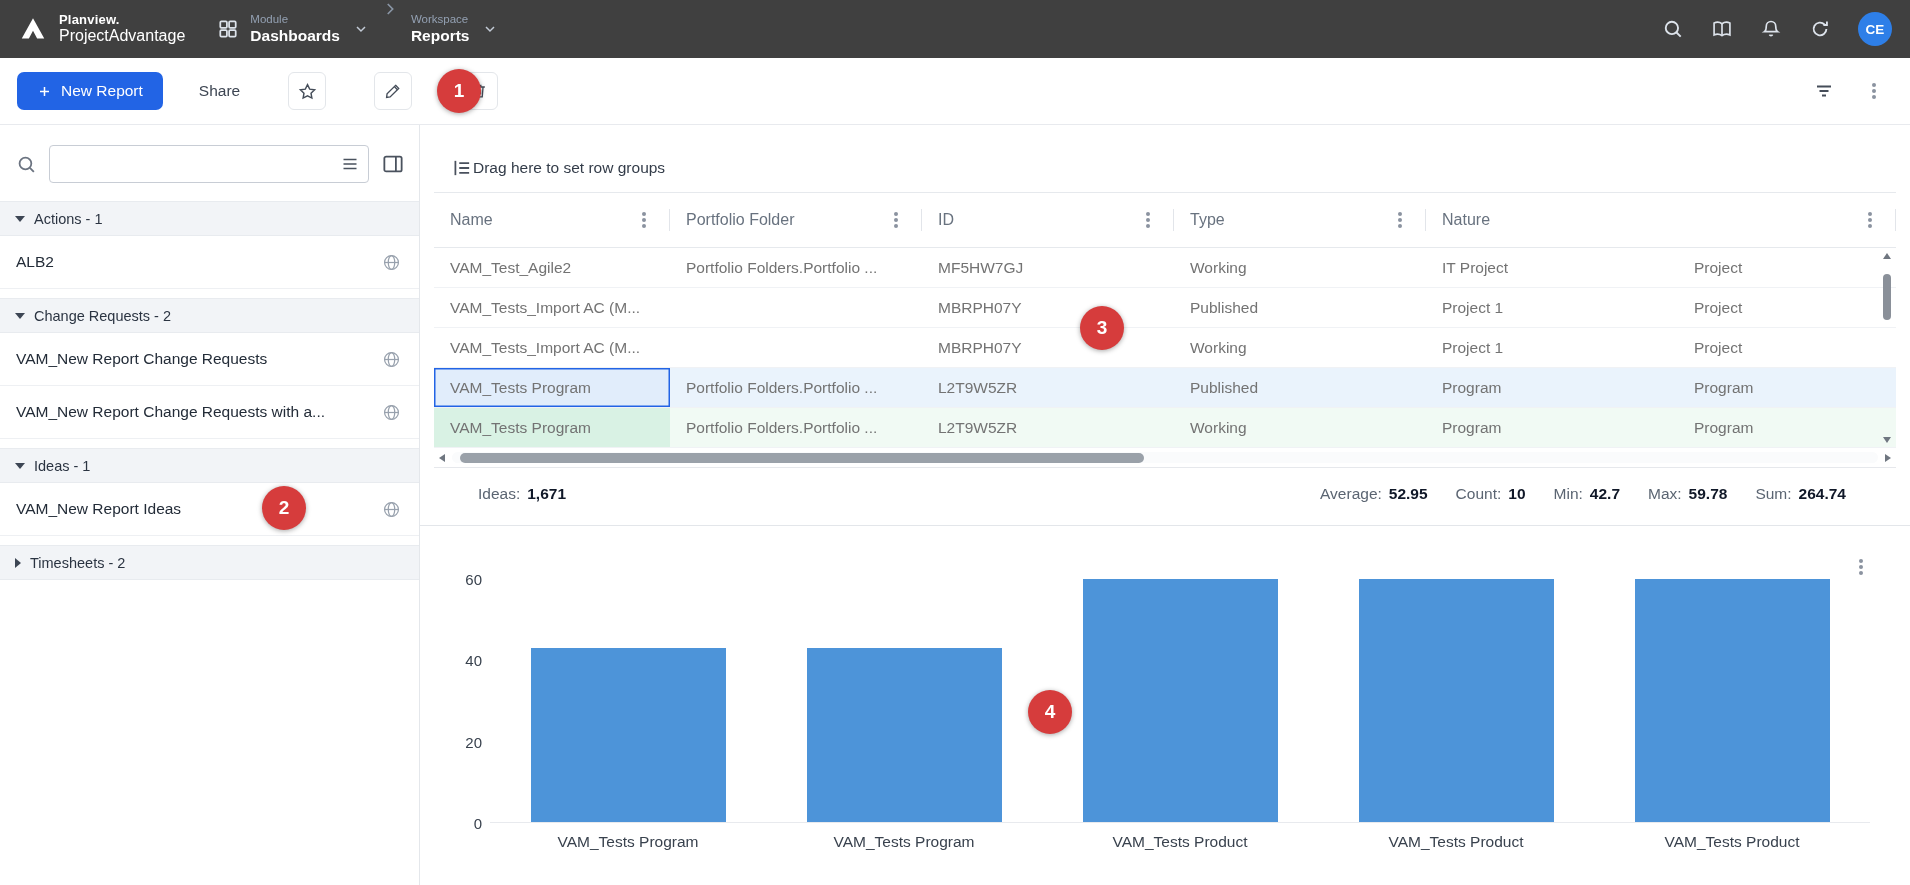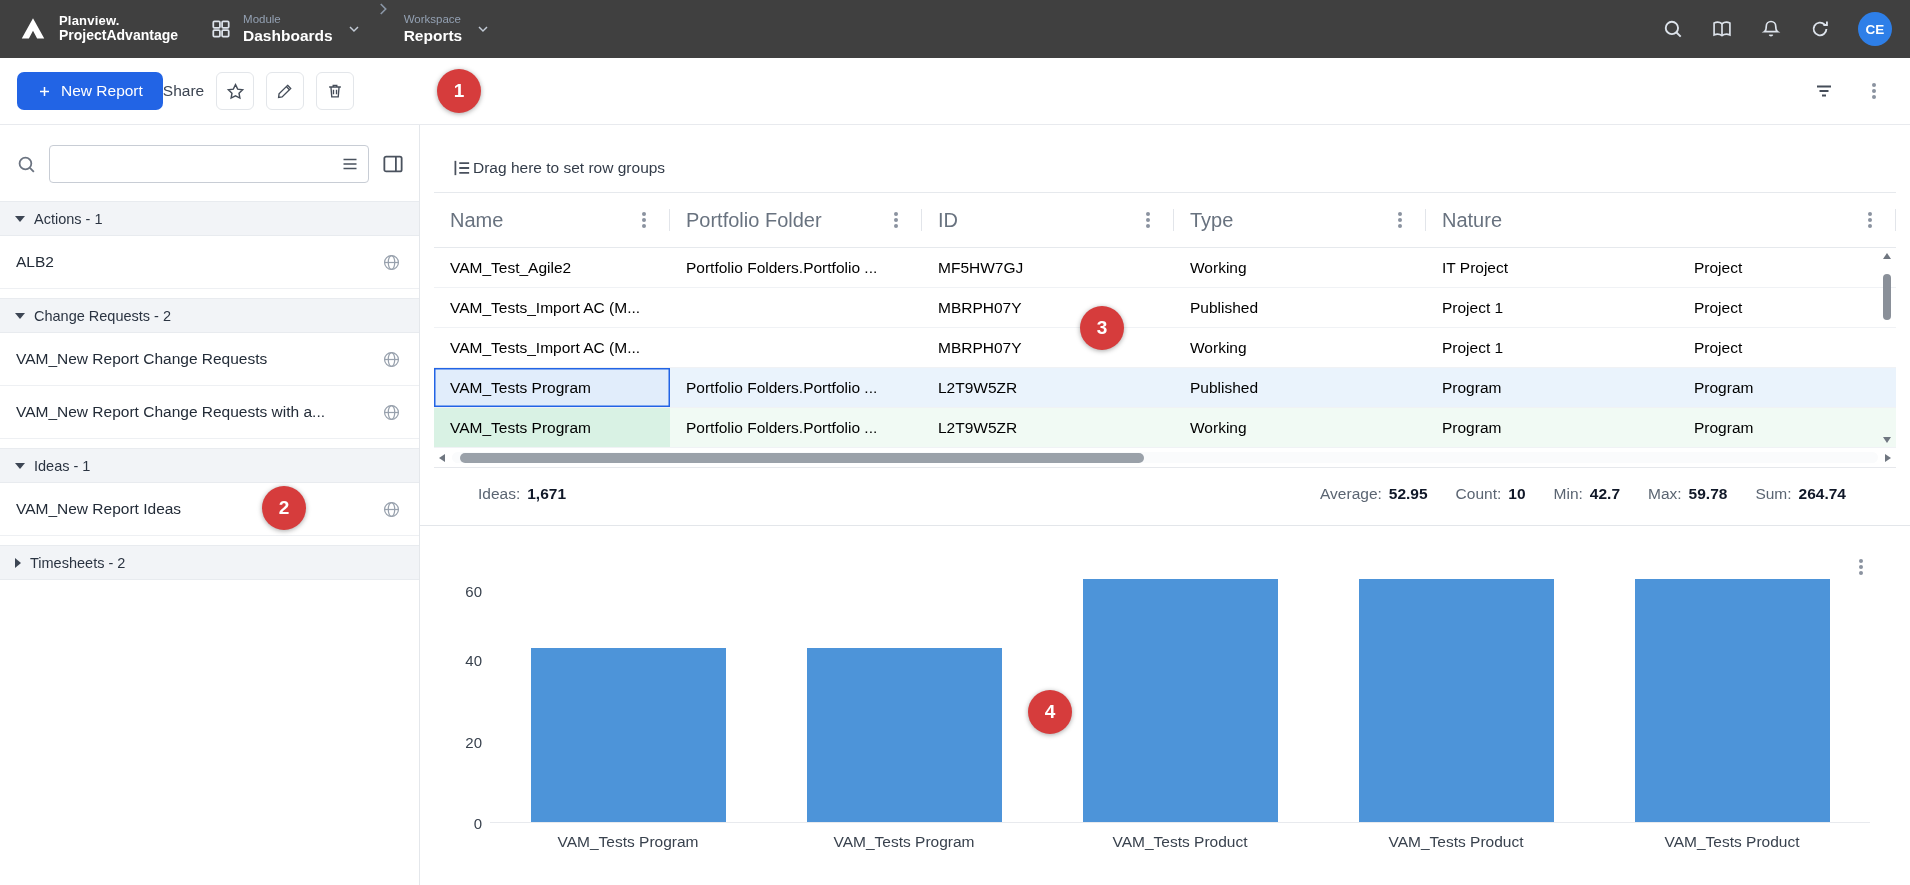--- a/index.html
+++ b/index.html
@@ -5,33 +5,33 @@
   * { margin:0; padding:0; box-sizing:border-box; }
   html,body { width:1910px; height:885px; overflow:hidden; }
   body { font-family:"Liberation Sans", sans-serif; background:#fff; color:#1f2834; position:relative; }
   svg { display:block; }
 
   
   .topnav { height:58px; background:#404040; display:flex; padding:0 18px; color:#fff; }
   .brand { display:flex; align-items:center; gap:11px; }
   .brand-text { display:flex; flex-direction:column; line-height:1.12; }
   .brand-l1 { font-size:13px; font-weight:700; letter-spacing:.2px; }
-  .brand-l2 { font-size:14px; font-weight:700; }
+  .brand-l2 { font-size:16px; font-weight:400; }
   .nav-sel { display:flex; align-items:center; gap:11px; margin-left:32px; cursor:pointer; }
   .nav-sel .txt { display:flex; flex-direction:column; line-height:1.15; }
   .nav-label { font-size:11.5px; color:#93a0b2; }
   .nav-value { font-size:15.5px; color:#fff; font-weight:600; }
   .chev { color:#c3cbd6; margin-left:2px; }
   .bc-sep { margin:0 12px; color:#8b97a7; display:flex; }
   .nav-right { margin-left:auto; display:flex; align-items:center; gap:27px; }
   .nav-icon { width:22px; height:22px; color:#dde3eb; cursor:pointer; }
   .avatar { width:34px; height:34px; border-radius:50%; background:#2e7fe8; color:#fff; font-size:13.5px; font-weight:700; display:grid; place-items:center; cursor:pointer; }
 
   
-  .toolbar { height:67px; display:flex; align-items:center; padding:0 17px; border-bottom:1px solid #e8eaee; background:#fff; box-shadow:0 1px 2px rgba(16,24,40,.04); }
+  .toolbar { height:67px; display:flex; align-items:center; padding:0 17px; border-bottom:1px solid #e8eaee; background:#fff; box-shadow:0 1px 2px rgba(16,24,40,.04);gap:36px; }
   .btn-primary { display:inline-flex; align-items:center; gap:9px; background:#2264e5; color:#fff; border:none; height:38px; padding:0 20px; border-radius:7px; font-size:15.5px; font-family:inherit; cursor:pointer; }
   .btn-share { background:none; border:none; font-size:15.5px; color:#3d4552; font-family:inherit; cursor:pointer; }
   .icon-btn { width:38px; height:38px; border:1px solid #e3e6ea; border-radius:6px; background:#fff; display:grid; place-items:center; margin-left:12px; cursor:pointer; color:#454d59; }
   .icon-btn.flat { border:none; margin-left:0; }
   .toolbar-right { margin-left:auto; display:flex; align-items:center; gap:12px; }
 
   
   .app-body { display:flex; height:760px; }
   .sidebar { flex:0 0 420px; width:420px; border-right:1px solid #e4e7eb; background:#fff; overflow:hidden; }
   .main { flex:1; min-width:0; display:flex; flex-direction:column; padding-top:18px; background:#fff; }
@@ -49,29 +49,29 @@
   .caret-right { width:0; height:0; border-top:5.5px solid transparent; border-bottom:5.5px solid transparent; border-left:6.5px solid #3d4654; }
   .sb-item { height:53px; display:flex; align-items:center; justify-content:space-between; padding:0 18px 0 16px; font-size:15.5px; color:#232c38; border-bottom:1px solid #eef0f3; cursor:pointer; background:#fff; }
   .sb-item.selected { background:#e2eefb; }
   .globe { flex:0 0 auto; }
 
   
   .grid-panel { margin:0 14px; }
   .drop-zone { height:50px; display:flex; align-items:center; gap:0; padding:0 17px; border-bottom:1px solid #e6e9ed; font-size:15.5px; color:#333c49; }
   .rg-icon { width:22px; height:22px; color:#49515d; }
   .hrow { display:flex; height:55px; border-bottom:1px solid #e6e9ed; }
-  .hcell { display:flex; align-items:center; padding-left:16px; position:relative; color:#68727f; font-size:20px; cursor:pointer; }
+  .hcell { display:flex; align-items:center; padding-left:16px; position:relative; color:#68727f; font-size:16px; cursor:pointer; }
   .hcell::after { content:""; position:absolute; right:0; top:16px; bottom:16px; width:1px; background:#e2e5ea; }
   .kebab-dots { width:4px; height:4px; border-radius:50%; background:#8b93a0; box-shadow:0 -6px 0 #8b93a0, 0 6px 0 #8b93a0; display:inline-block; }
   .kebab-wrap { margin-left:auto; margin-right:16px; width:20px; height:20px; display:grid; place-items:center; cursor:pointer; }
   .col-name { flex:0 0 236px; width:236px; }
   .col-std  { flex:0 0 252px; width:252px; }
   .col-last { flex:1 1 auto; min-width:0; }
   .rows-wrap { position:relative; }
-  .grid-row { display:flex; height:40px; border-bottom:1px solid #f0f2f5; font-size:15.5px; color:#000000; background:#fff; cursor:pointer; }
+  .grid-row { display:flex; height:40px; border-bottom:1px solid #f0f2f5; font-size:15.5px; color:#737373; background:#fff; cursor:pointer; }
   .grid-row > div { line-height:39px; padding:0 10px 0 16px; overflow:hidden; white-space:nowrap; text-overflow:ellipsis; }
   .grid-row.sel { background:#eaf3fc; }
   .grid-row.sel .cell-name { box-shadow:inset 0 0 0 1.5px #2264e5; background:#e1edfb; }
   .grid-row.work { background:#f1faf4; }
   .grid-row.work .cell-name { background:#d9f2e4; }
   .vscroll { position:absolute; top:2px; right:2px; bottom:2px; width:15px; display:flex; flex-direction:column; align-items:center; justify-content:space-between; padding:3px 0; }
   .vthumb { position:absolute; top:24px; left:3.5px; width:8px; height:46px; border-radius:4px; background:#8a9099; cursor:pointer; }
   .tri-up   { width:0; height:0; border-left:4.5px solid transparent; border-right:4.5px solid transparent; border-bottom:6px solid #6f7680; cursor:pointer; }
   .tri-down { width:0; height:0; border-left:4.5px solid transparent; border-right:4.5px solid transparent; border-top:6px solid #6f7680; cursor:pointer; }
   .tri-left { width:0; height:0; border-top:4.5px solid transparent; border-bottom:4.5px solid transparent; border-right:6px solid #6f7680; cursor:pointer; }
@@ -413,21 +413,21 @@
     </div>
 
     <div class="chart-section">
       <span class="chart-menu">
           <span class="kebab-dots"></span>
         </span>
       <div class="y-axis">
           <div class="ytick" style="bottom: 0px;">0</div>
           <div class="ytick" style="bottom: 81.3333px;">20</div>
           <div class="ytick" style="bottom: 162.667px;">40</div>
-          <div class="ytick" style="bottom: 232px;">60</div>
+          <div class="ytick" style="bottom: 244px;">60</div>
         </div>
       <div class="plot">
           <div class="bar-col">
             <div class="bar" style="height: 173.647px; background: rgb(77, 148, 217);"></div>
             <div class="bar-label">VAM_Tests Program</div>
           </div>
           <div class="bar-col">
             <div class="bar" style="height: 173.647px; background: rgb(77, 148, 217);"></div>
             <div class="bar-label">VAM_Tests Program</div>
           </div>

